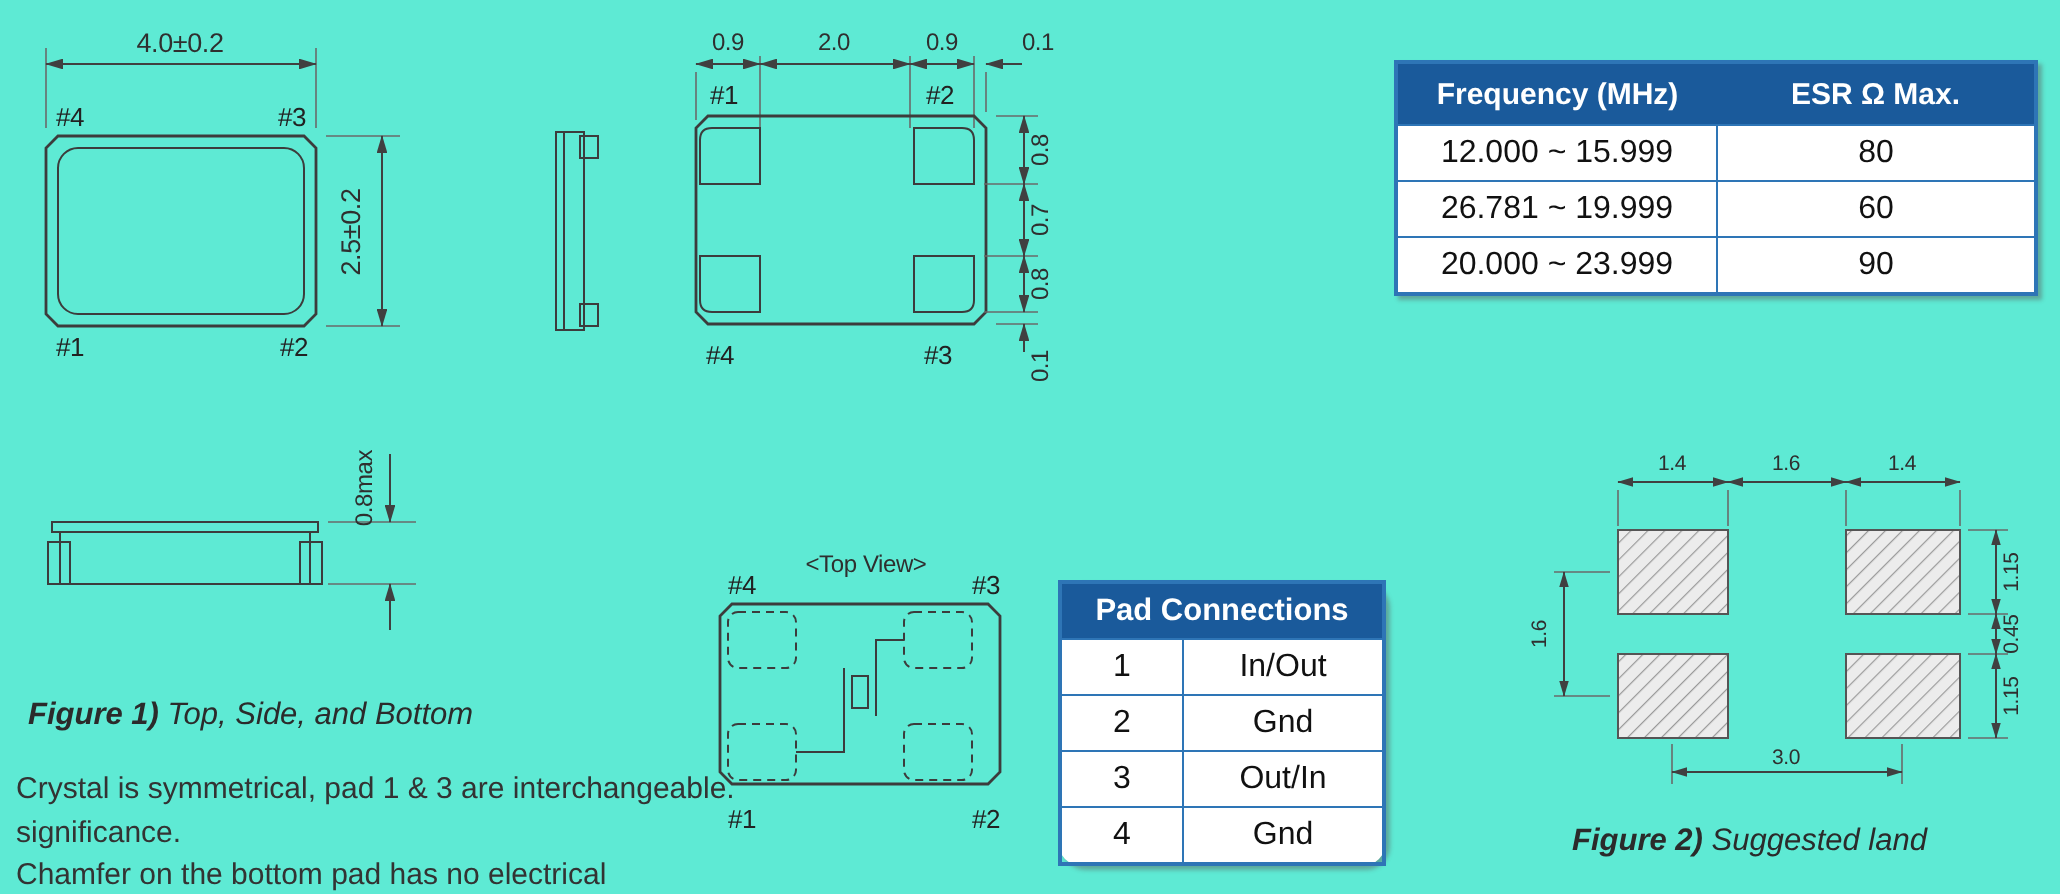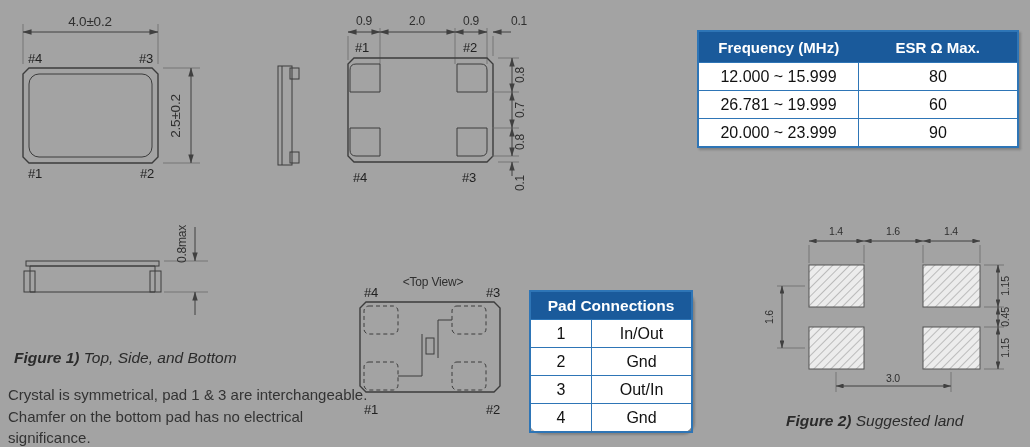--- a/index.html
+++ b/index.html
@@ -1,16 +1,16 @@
 <!DOCTYPE html>
 <html style="--hdr: #1A5A9B; --bdr: #2E75B6;"><head>
 <meta charset="utf-8">
 <style>
   html,body{margin:0;padding:0;background:#fff;}
-  #page{position:relative;width:1030px;height:447px;background:#a3a3a3;overflow:hidden;
+  #page{position:relative;width:1030px;height:447px;background:#5eead4;overflow:hidden;
         font-family:"Liberation Sans",sans-serif;color:#2f2f2f;}
   .abs{position:absolute;}
 
   
   svg text{font-family:"Liberation Sans",sans-serif;fill:#2f2f2f;letter-spacing:-0.2px;}
   .dim{stroke:#404040;stroke-width:1;fill:none;}
   .ext{stroke:#6a6a6a;stroke-width:0.8;fill:none;}
   .otl{stroke:#3c3c3c;stroke-width:1.4;fill:none;}
   .otl2{stroke:#3c3c3c;stroke-width:1;fill:none;}
   .dash{stroke:#3c3c3c;stroke-width:1;fill:none;stroke-dasharray:4 3;}
@@ -163,22 +163,22 @@
       <line class="dim" x1="183" y1="90" x2="183" y2="67" marker-end="url(#aPF)"></line>
       <text class="ds" x="174" y="19" text-anchor="middle" transform="rotate(-90 174 19)">0.8max</text>
     </g>
   </svg>
 
   <div class="abs cap" style="left:14px;top:349px;">
     <b>Figure 1)</b><span> Top, Side, and Bottom</span>
   </div>
   <div class="abs note" style="left:8px;top:384px;">
     <div>Crystal is symmetrical, pad 1 &amp; 3 are interchangeable.</div>
+    <div>significance.</div>
     <div>Chamfer on the bottom pad has no electrical</div>
-    <div>significance.</div>
   </div>
 
   <svg class="abs" style="left:350px;top:262px;" width="165" height="158" viewBox="0 0 165 158">
     <text class="ds" x="83" y="24" text-anchor="middle">&lt;Top View&gt;</text>
     <text class="p" x="14" y="35">#4</text>
     <text class="p" x="150" y="35" text-anchor="end">#3</text>
     <path class="otl" d="M16 40 H144 L150 46 V124 L144 130 H16 L10 124 V46 Z"></path>
     <rect class="dash" x="14" y="44" width="34" height="28" rx="5"></rect>
     <rect class="dash" x="102" y="44" width="34" height="28" rx="5"></rect>
     <rect class="dash" x="14" y="100" width="34" height="28" rx="5"></rect>

